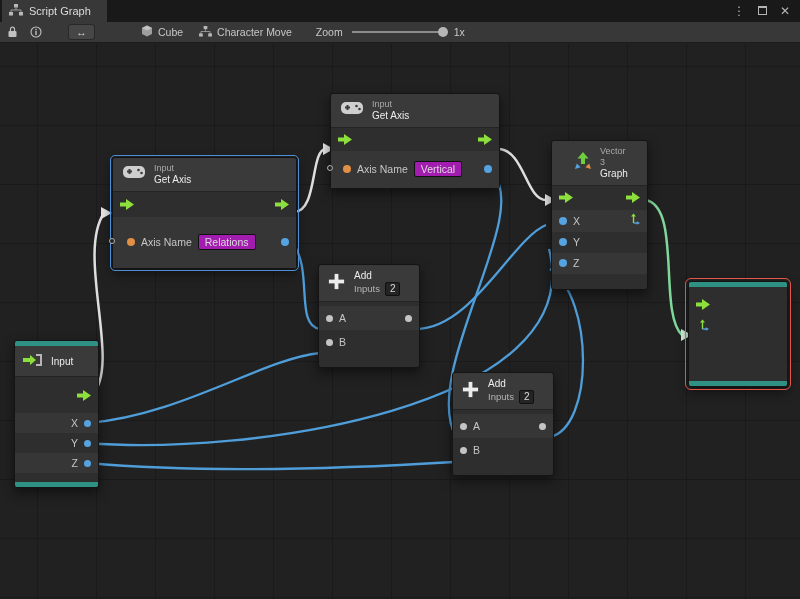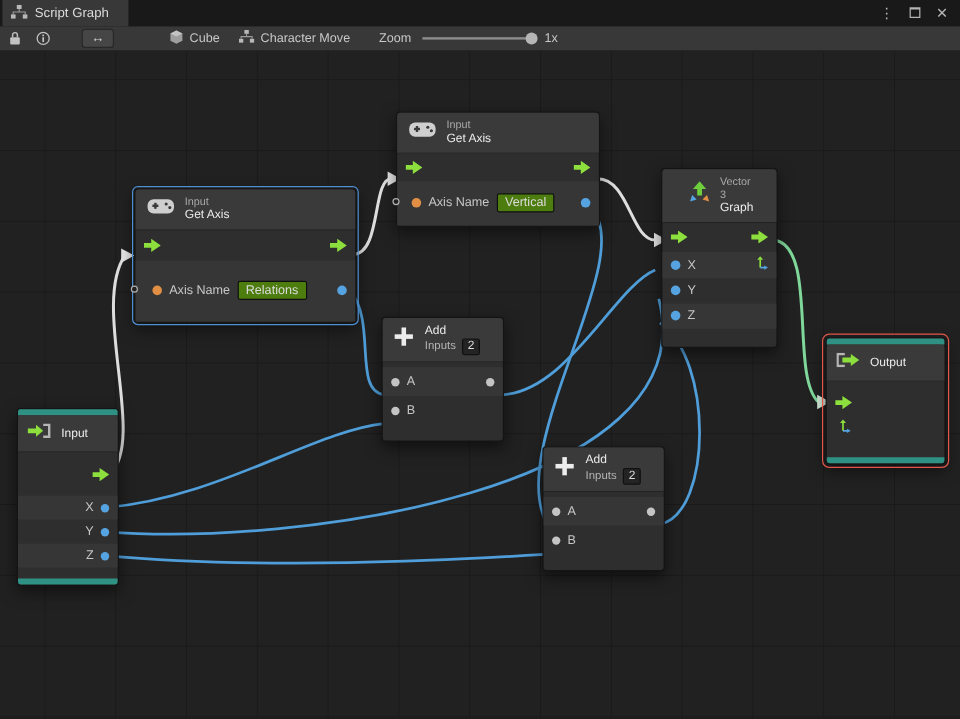--- a/index.html
+++ b/index.html
@@ -79,21 +79,21 @@
   .dot { width:8px; height:8px; border-radius:50%; flex:0 0 auto; }
   .dot.blue   { background:#55a3e0; }
   .dot.orange { background:#e08f44; }
   .dot.gray   { background:#c4c4c4; }
   .dot.sm { width:7px; height:7px; }
   .edge-circle {
     position:absolute; left:-4px; top:50%; margin-top:-4px; width:6px; height:6px;
     border:1.5px solid #b0b0b0; border-radius:50%; background:#212121;
   }
   .inline-field {
-    background:#4d7c0f; border:1px solid #101010; border-radius:2px;
+    background:#a21caf; border:1px solid #101010; border-radius:2px;
     padding:1px 6px; color:#dcdcdc; font-size:10.5px;
   }
   .count-field {
     background:#242424; border:1px solid #101010; border-radius:2px;
     padding:0 4px; min-width:9px; text-align:center; color:#dcdcdc; font-size:10px;
   }
   .io-strip { height:5px; background:#2e9184; flex:0 0 auto; }
   .io-strip.top { border-radius:2px 2px 0 0; }
   .io-strip.bot { border-radius:0 0 2px 2px; margin-top:auto; }
   .plabel { margin:0 6px; }
@@ -408,29 +408,20 @@
     </div>
     <div class="row stripe" style="height:20px; justify-content:flex-end">
       <span class="plabel">Z</span>
       <span class="dot blue sm"></span>
     </div>
     <div class="io-strip bot"></div>
   </div>
 
   <div class="node selected-red" style="left:688px; top:238px; width:100px; height:106px;">
     <div class="io-strip top"></div>
-    <div class="node-header" style="padding:6px 8px">
-      <span>
-        <svg width="20" height="12" viewBox="0 0 20 12">
-          <polygon points="0,0 7,0 7,2 2,2 2,10 7,10 7,12 0,12" fill="#b5b5b5"></polygon>
-          <polygon points="5,4 12,4 12,1 19,6 12,11 12,8 5,8" fill="#8CDF3C"></polygon>
-        </svg>
-      </span>
-      <span class="hdr-title">Output</span>
-    </div>
     <div style="height:6px"></div>
     <div class="row" style="height:22px">
       <span class="flow-arrow">
           <svg width="14" height="11" viewBox="0 0 14 11">
             <polygon points="0,3.5 6,3.5 6,0 14,5.5 6,11 6,7.5 0,7.5" fill="#8CDF3C"></polygon>
           </svg>
         </span>
     </div>
     <div class="row" style="height:22px">
       <span>

